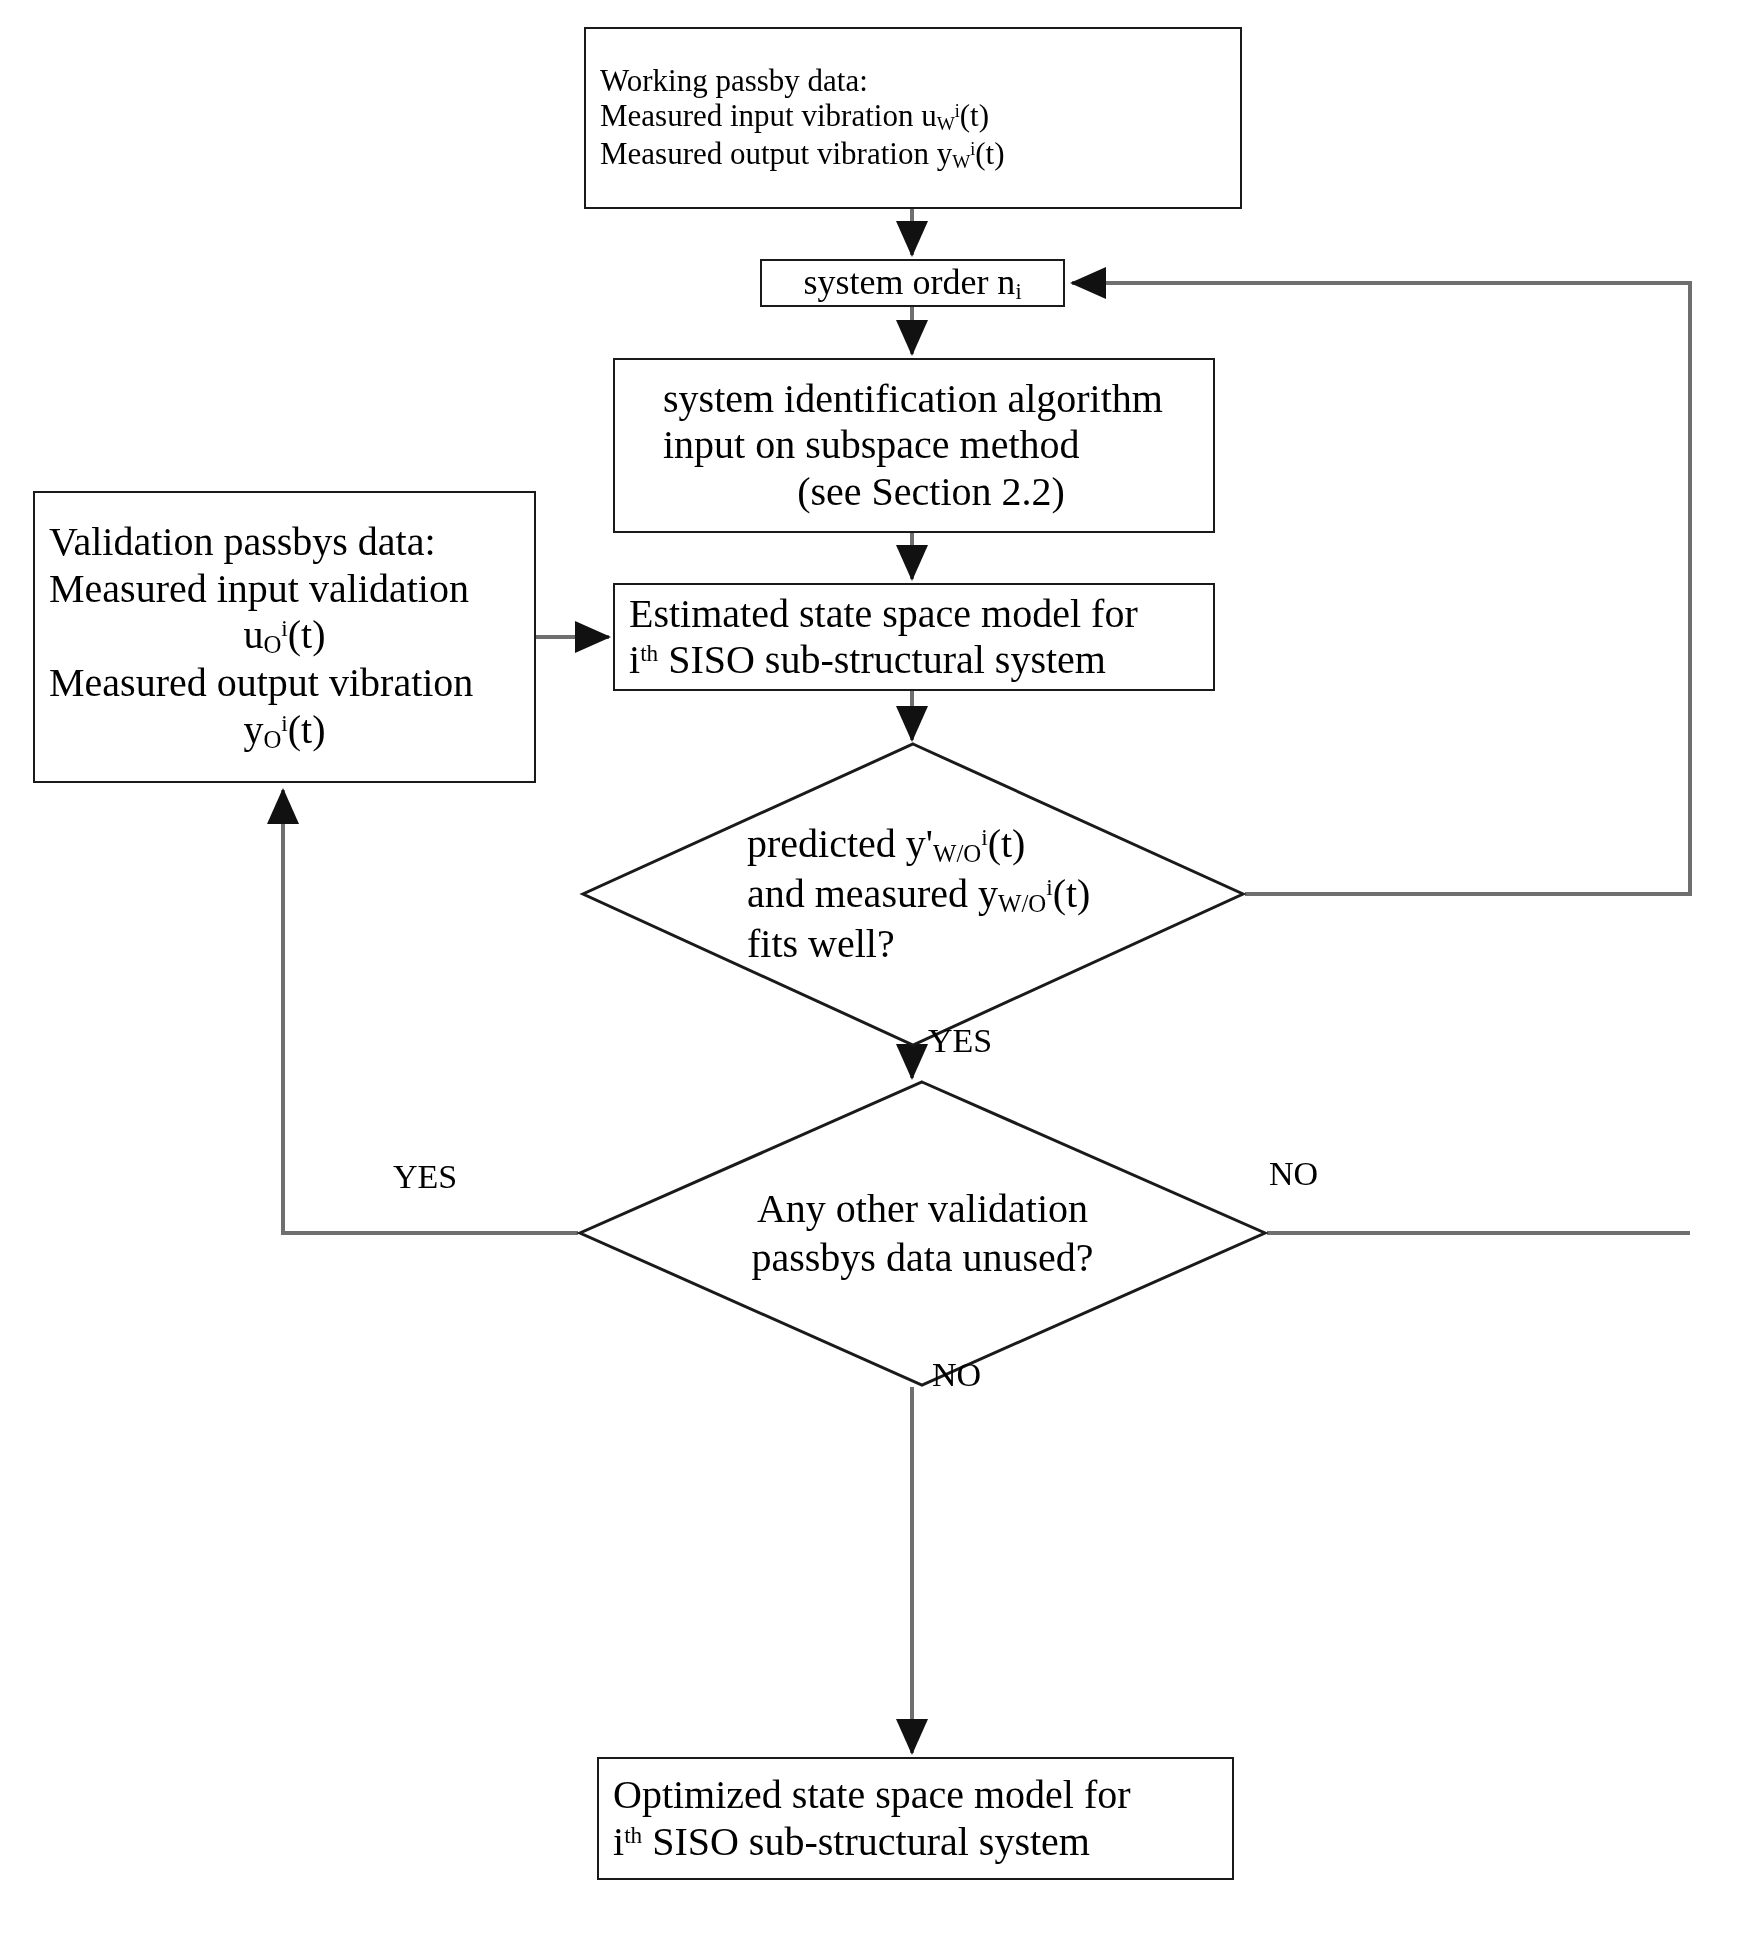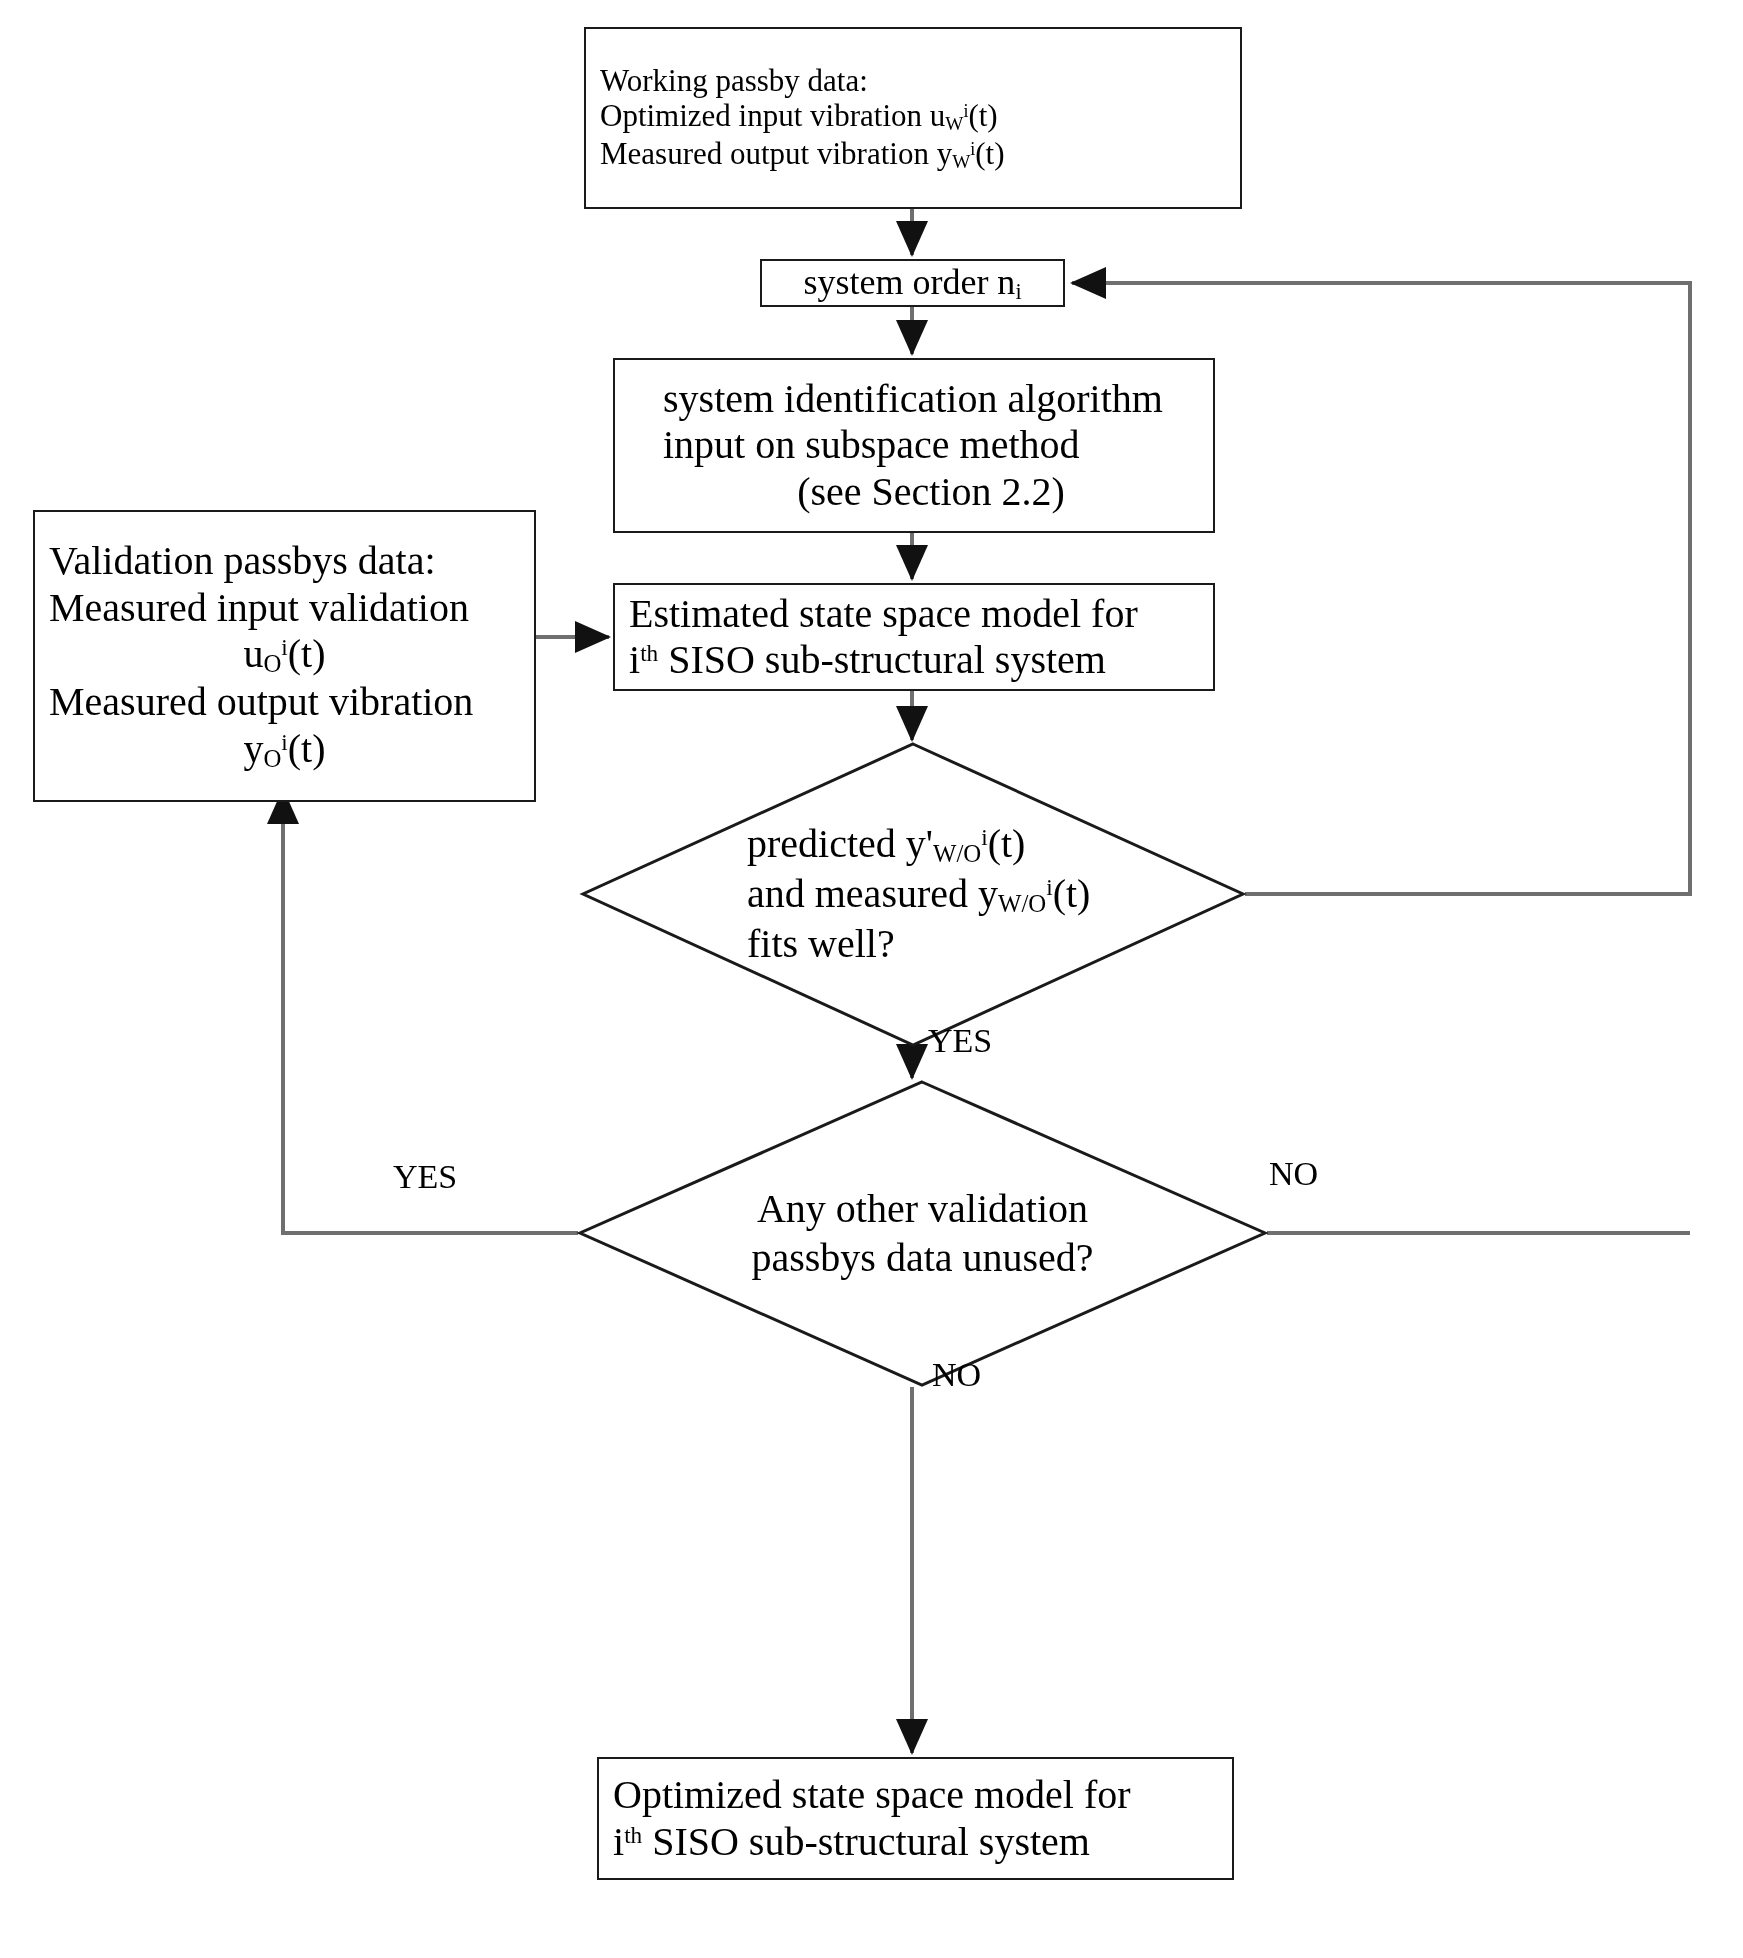--- a/index.html
+++ b/index.html
@@ -44,21 +44,21 @@
 
   #n-sysid{
     left:613px; top:358px; width:602px; height:175px;
     font-size:40px;
     padding-left:48px;
   }
   #n-sysid .l1,#n-sysid .l2{ text-align:left; }
   #n-sysid .l3{ text-align:center; }
 
   #n-valid{
-    left:33px; top:510px; width:503px; height:292px;
+    left:33px; top:491px; width:503px; height:292px;
     font-size:40px;
   }
   #n-valid .la{ text-align:left; }
   #n-valid .lc{ text-align:center; }
 
   #n-est{
     left:613px; top:583px; width:602px; height:108px;
     font-size:40px;
   }
   #n-est .line{ text-align:left; }
@@ -136,21 +136,21 @@
       <path d="M1267,1233 L1690,1233"></path>
 
       <path d="M578,1233 L283,1233 L283,790" marker-end="url(#ah)"></path>
 
       <line x1="912" y1="1387" x2="912" y2="1753" marker-end="url(#ah)"></line>
     </g>
   </svg>
 
   <div class="node boxnode pad" id="n-working">
     <div class="line">Working passby data:</div>
-    <div class="line"><span>Optimized input vibration u</span><sub>W</sub><sup>i</sup><span>(t)</span></div>
+    <div class="line"><span>Measured input vibration u</span><sub>W</sub><sup>i</sup><span>(t)</span></div>
     <div class="line"><span>Measured output vibration y</span><sub>W</sub><sup>i</sup><span>(t)</span></div>
   </div>
 
   <div class="node boxnode" id="n-order">
     <div class="line"><span>system order n</span><sub>i</sub></div>
   </div>
 
   <div class="node boxnode pad" id="n-sysid">
     <div class="line l1">system identification algorithm</div>
     <div class="line l2">input on subspace method</div>

